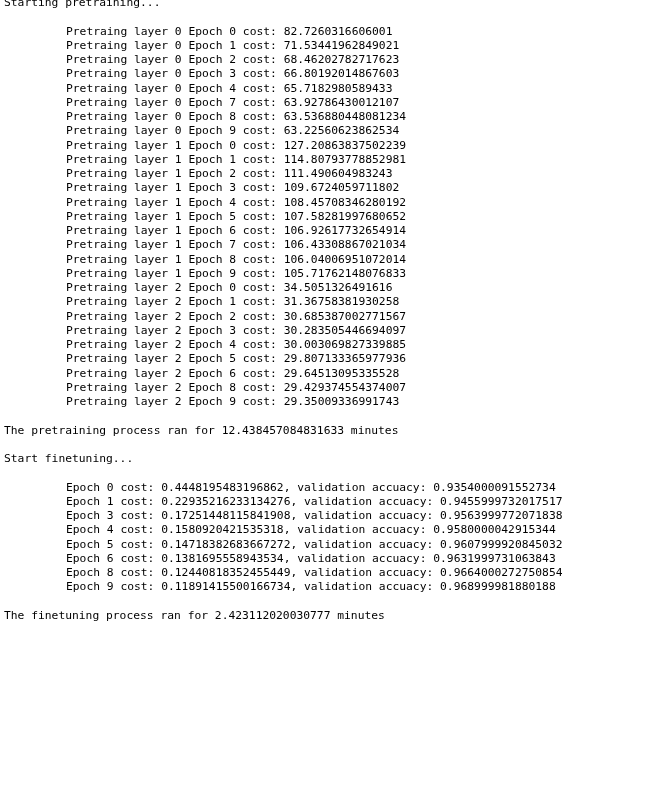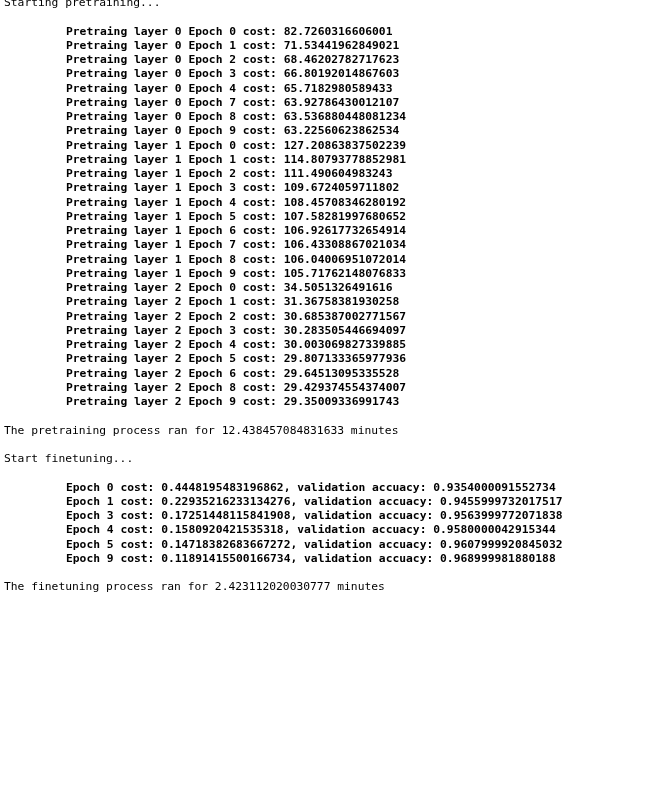--- a/index.html
+++ b/index.html
@@ -27,21 +27,20 @@
     font-size: 11.3px;
     line-height: 14.25px;
     letter-spacing: 0px;
     min-height: 14.25px;
   }
   .line.blank {
     min-height: 14.25px;
   }
   .indent {
     padding-left: 62px;
-    font-weight: bold;
   }
   .section-head {
     padding-left: 0;
   }
   .top-clip {
     margin-top: -4px;
   }
 </style>
 </head>
 <body>
@@ -79,16 +78,18 @@
     <div class="line section-head blank"></div>
     <div class="line section-head">The pretraining process ran for 12.438457084831633 minutes</div>
     <div class="line section-head blank"></div>
     <div class="line section-head">Start finetuning...</div>
     <div class="line section-head blank"></div>
     <div class="line indent">Epoch 0 cost: 0.4448195483196862, validation accuacy: 0.9354000091552734</div>
     <div class="line indent">Epoch 1 cost: 0.22935216233134276, validation accuacy: 0.9455999732017517</div>
     <div class="line indent">Epoch 3 cost: 0.17251448115841908, validation accuacy: 0.9563999772071838</div>
     <div class="line indent">Epoch 4 cost: 0.1580920421535318, validation accuacy: 0.9580000042915344</div>
     <div class="line indent">Epoch 5 cost: 0.14718382683667272, validation accuacy: 0.9607999920845032</div>
+    <div class="line indent">Epoch 6 cost: 0.1381695558943534, validation accuacy: 0.9631999731063843</div>
+    <div class="line indent">Epoch 8 cost: 0.12440818352455449, validation accuacy: 0.9664000272750854</div>
     <div class="line indent">Epoch 9 cost: 0.11891415500166734, validation accuacy: 0.968999981880188</div>
     <div class="line section-head blank"></div>
     <div class="line section-head">The finetuning process ran for 2.423112020030777 minutes</div>
   </div>
 
 </body></html>

